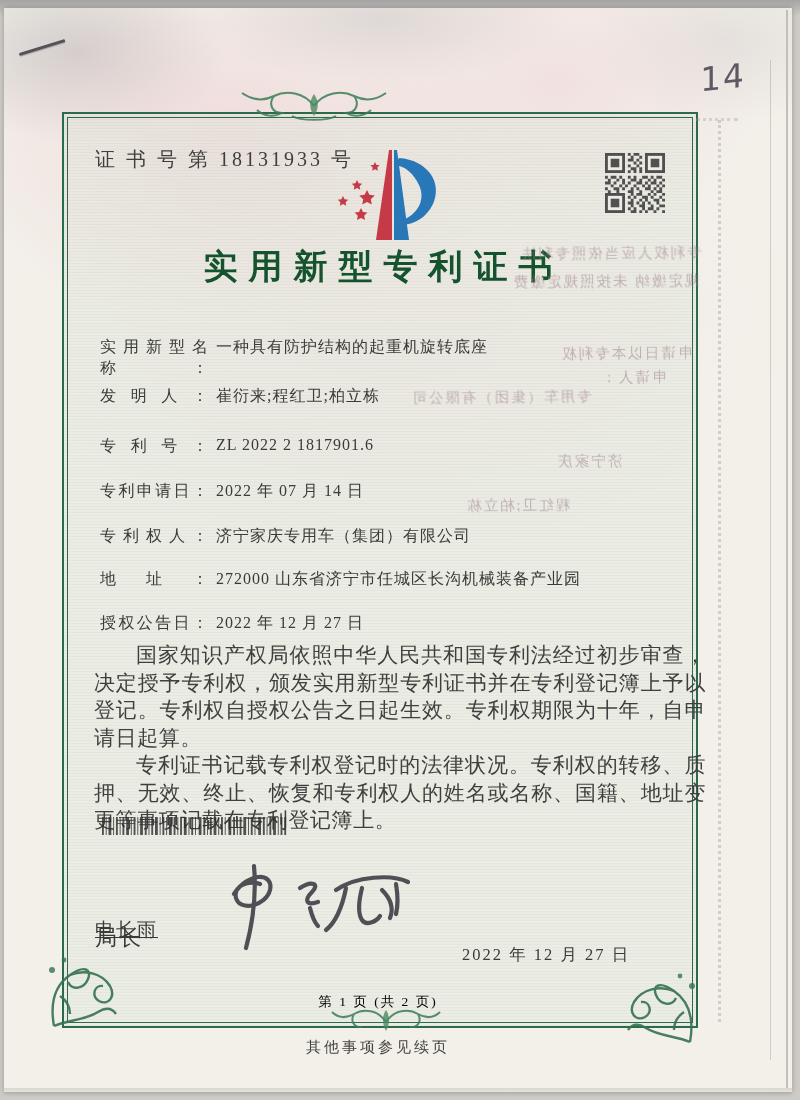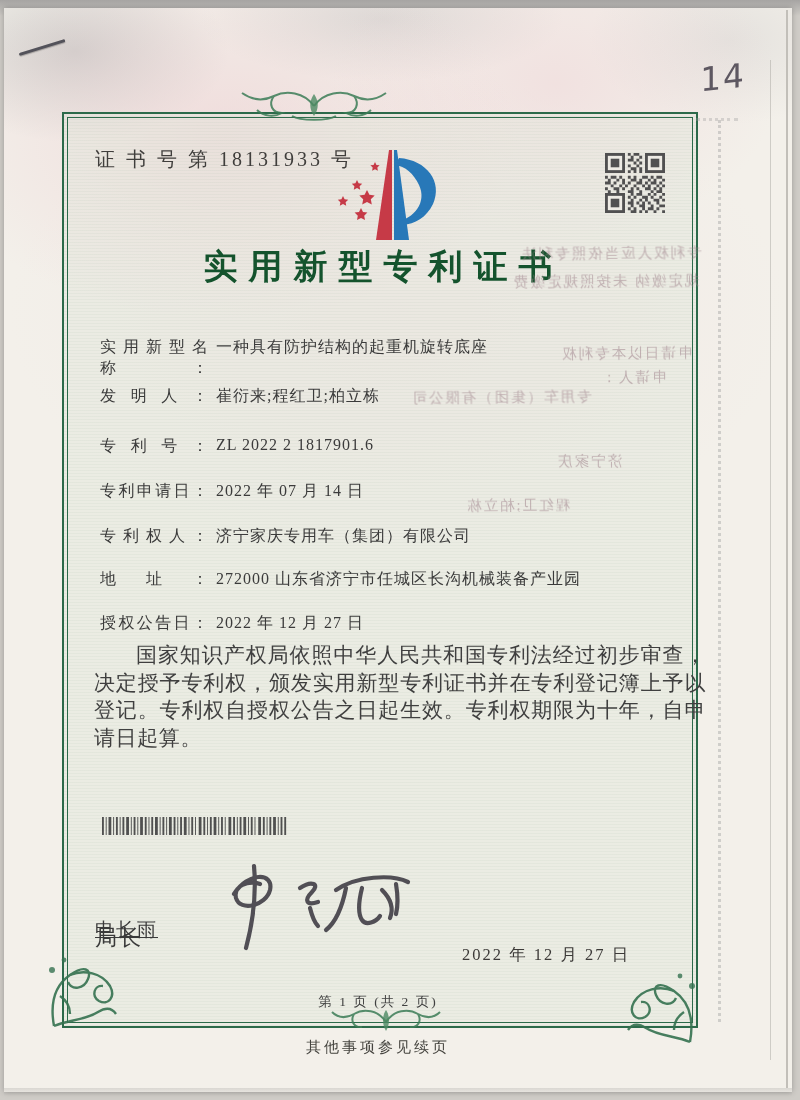--- a/index.html
+++ b/index.html
@@ -74,21 +74,21 @@
     font-size:21px;line-height:27.5px;letter-spacing:.6px;color:#3f3f3f;
     text-align:justify;
   }
   .body-text p{margin:0;text-indent:2em;}
   
   .barcode{position:absolute;left:102px;top:817px;opacity:.82;}
   .signer-title{position:absolute;left:95px;top:884px;font-size:22px;letter-spacing:2px;margin-top:39px;}
   .signer-name{position:absolute;left:95px;top:917px;font-size:19px;letter-spacing:2px;text-decoration:underline;}
   .signature{position:absolute;left:196px;top:860px;}
   .issue-date{position:absolute;left:462px;top:944px;font-size:16.5px;letter-spacing:2px;color:#3c3a38;}
-  .page-indicator{position:absolute;left:62px;top:993px;width:632px;text-align:center;font-size:13.5px;letter-spacing:2px;color:#404040;}
+  .page-indicator{position:absolute;left:62px;top:993px;width:632px;text-align:center;font-size:13.5px;letter-spacing:2px;color:#000000;}
   .continuation{position:absolute;left:62px;top:1038px;width:632px;text-align:center;
     font-size:15px;letter-spacing:3px;color:#45443f;}
   
   .fl{position:absolute;pointer-events:none;}
   .fl-top{left:232px;top:86px;}
   .fl-bl{left:44px;top:950px;}
   .fl-br{left:626px;top:966px;transform:scaleX(-1);}
   .fl-bc{left:330px;top:1000px;}
   
   .bleed{
@@ -211,20 +211,21 @@
 </div>
 <div class="field-row" style="top:569px">
   <span class="flabel">地址：</span><span class="fvalue">272000 山东省济宁市任城区长沟机械装备产业园</span>
 </div>
 <div class="field-row" style="top:613px">
   <span class="flabel">授权公告日：</span><span class="fvalue">2022 年 12 月 27 日</span>
 </div>
 
 <div class="body-text">
   <p>国家知识产权局依照中华人民共和国专利法经过初步审查，决定授予专利权，颁发实用新型专利证书并在专利登记簿上予以登记。专利权自授权公告之日起生效。专利权期限为十年，自申请日起算。</p>
+  <p>专利证书记载专利权登记时的法律状况。专利权的转移、质押、无效、终止、恢复和专利权人的姓名或名称、国籍、地址变更等事项记载在专利登记簿上。</p>
 </div>
 
 <svg class="barcode" width="186" height="18" viewBox="0 0 200 18" preserveAspectRatio="none">
   <path fill="#2f2f31" d="M0 0h2v18H0zM4 0h1v18H4zM7 0h3v18H7zM12 0h1v18h-1zM15 0h2v18h-2zM19 0h1v18h-1zM22 0h2v18h-2zM26 0h3v18h-3zM31 0h1v18h-1zM34 0h2v18h-2zM38 0h1v18h-1zM41 0h3v18h-3zM46 0h2v18h-2zM50 0h1v18h-1zM53 0h2v18h-2zM57 0h3v18h-3zM62 0h1v18h-1zM65 0h2v18h-2zM69 0h1v18h-1zM72 0h3v18h-3zM77 0h2v18h-2zM81 0h1v18h-1zM84 0h2v18h-2zM88 0h3v18h-3zM93 0h1v18h-1zM96 0h2v18h-2zM100 0h1v18h-1zM104 0h3v18h-3zM109 0h2v18h-2zM113 0h1v18h-1zM116 0h2v18h-2zM120 0h3v18h-3zM125 0h1v18h-1zM128 0h2v18h-2zM132 0h1v18h-1zM136 0h3v18h-3zM141 0h2v18h-2zM145 0h1v18h-1zM148 0h2v18h-2zM152 0h3v18h-3zM157 0h1v18h-1zM160 0h2v18h-2zM164 0h1v18h-1zM168 0h3v18h-3zM173 0h2v18h-2zM177 0h1v18h-1zM180 0h2v18h-2zM184 0h3v18h-3zM189 0h1v18h-1zM192 0h2v18h-2zM196 0h2v18h-2z"></path>
 </svg>
 
 <div class="signer-title">局长</div>
 <div class="signer-name">申长雨</div>
 
 <svg class="signature" width="230" height="95" viewBox="0 0 230 95">

